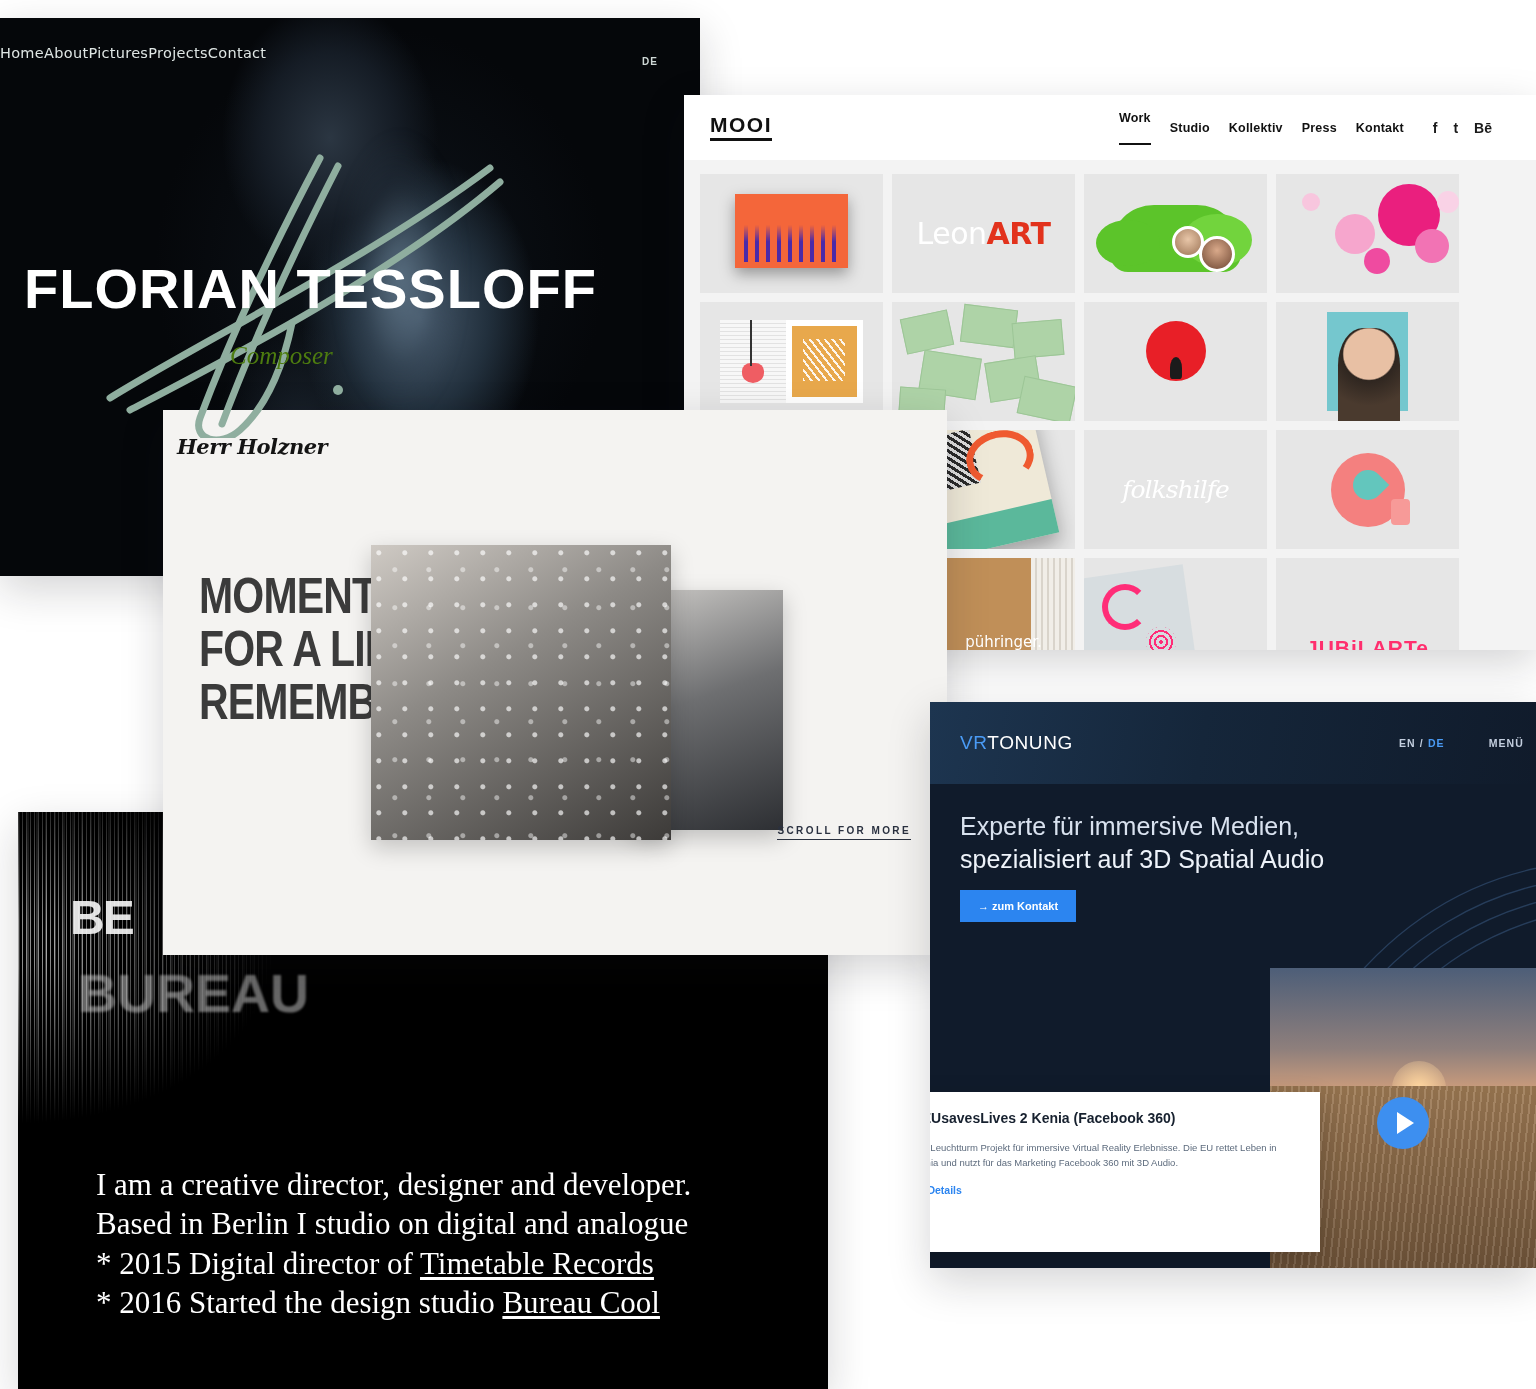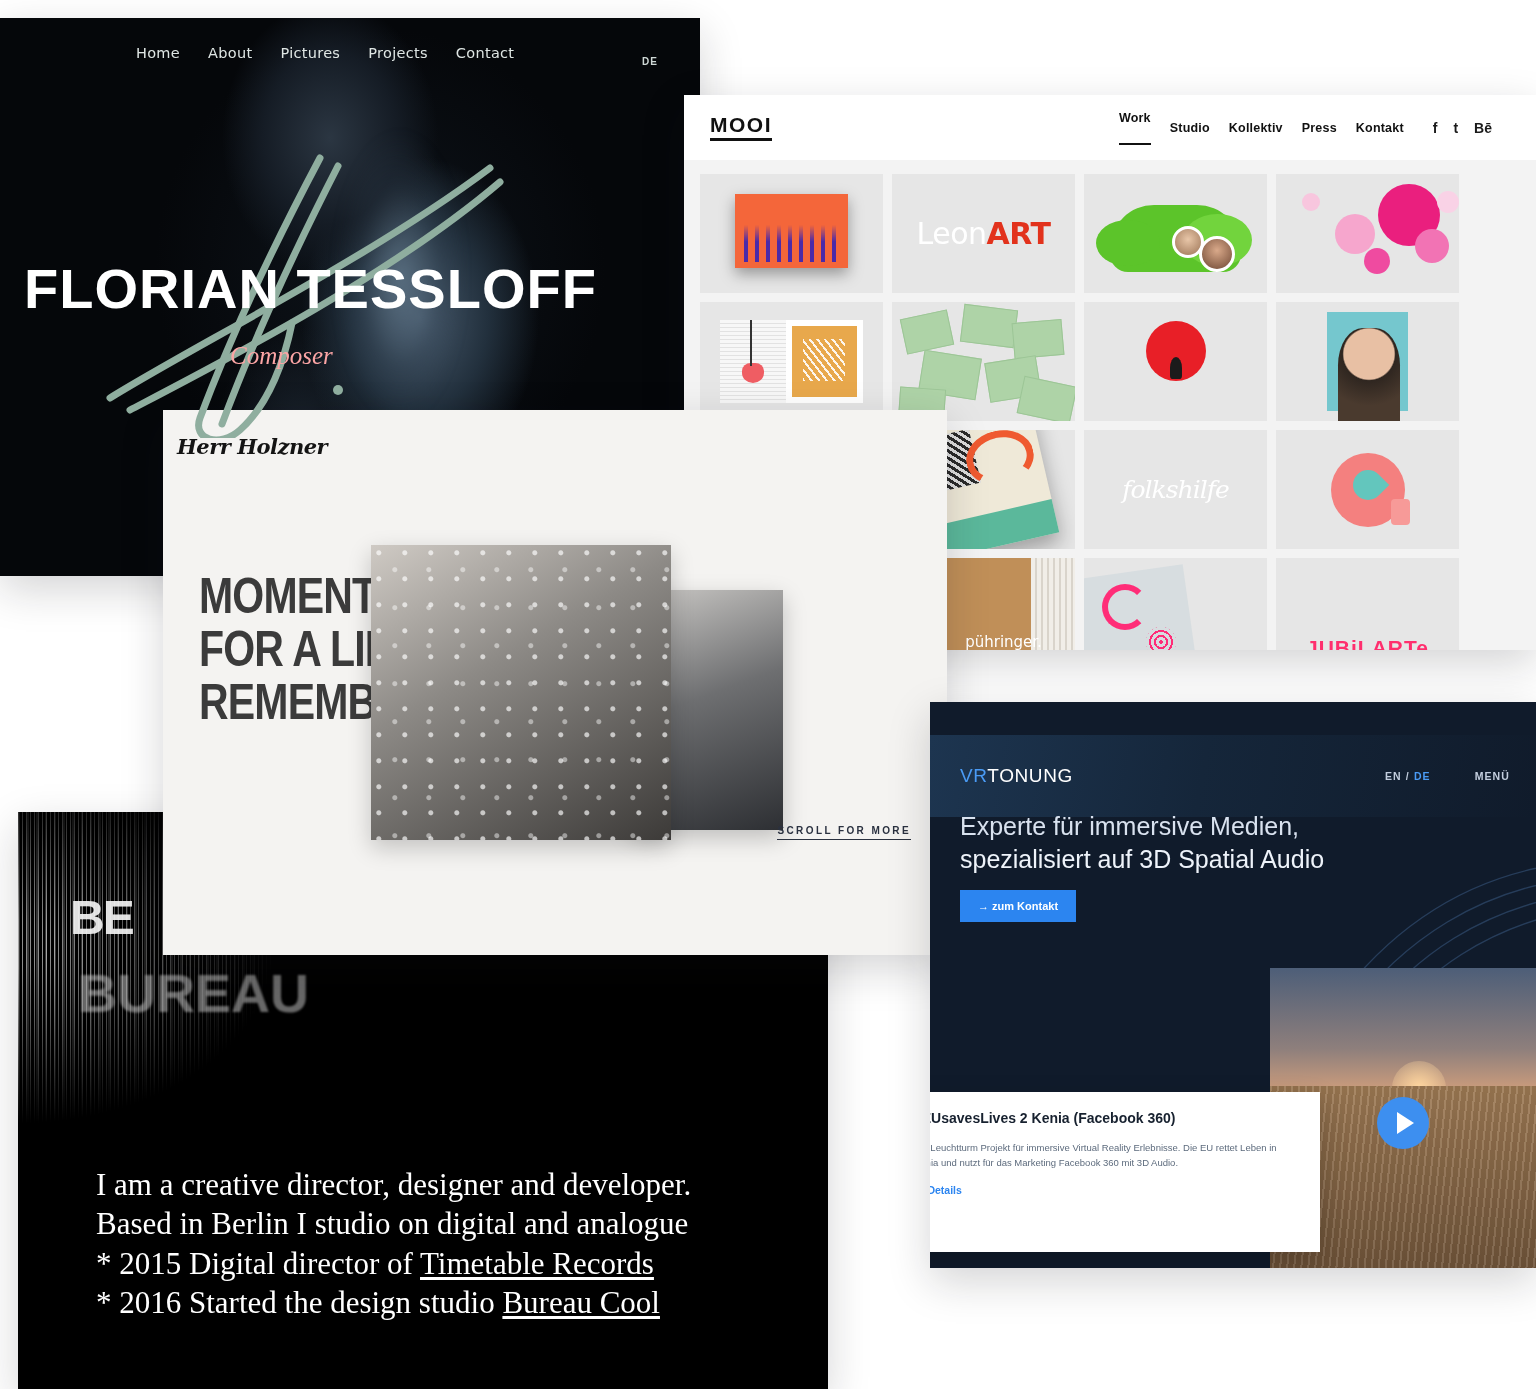--- a/index.html
+++ b/index.html
@@ -24,32 +24,32 @@
       radial-gradient(ellipse 120px 160px at 300px 420px, #1b242e 0%, rgba(5,7,10,0) 70%),
       radial-gradient(ellipse 300px 320px at 380px 250px, #0e141b 0%, #05070a 75%),
       #05070a;
   }
   #tessloff .face:after{
     content:"";position:absolute;left:250px;top:60px;width:250px;height:440px;
     background:radial-gradient(ellipse 90px 200px at 60% 45%, rgba(120,145,165,.55) 0%, rgba(60,78,95,.25) 45%, rgba(0,0,0,0) 72%);
     filter:blur(6px);
   }
   #tessloff nav{position:absolute;left:0;top:0;width:100%;height:70px;display:flex;align-items:center;z-index:6;}
-  #tessloff nav .links{display:flex;gap:28px;margin-left:136px;}
+  #tessloff nav .links{display:flex;}
   #tessloff nav a{color:#dfe6e4;font-size:14.5px;letter-spacing:.3px;text-decoration:none;font-family:"DejaVu Sans",sans-serif;}
   #tessloff .lang{position:absolute;right:42px;top:38px;color:#cfd8d6;font-size:10px;font-weight:bold;letter-spacing:1px;}
   .signature{position:absolute;left:70px;top:130px;width:460px;height:290px;z-index:4;pointer-events:none;}
   #tessloff h1{
     position:absolute;left:24px;top:238px;margin:0;z-index:5;
     color:#ffffff;font-size:56px;font-weight:bold;letter-spacing:1px;
     font-family:"Liberation Sans",sans-serif;white-space:nowrap;
   }
   #tessloff .role{
     position:absolute;left:230px;top:324px;z-index:5;
-    color:#fca5a5;font-size:25px;font-style:italic;
+    color:#4d7c0f;font-size:25px;font-style:italic;
     font-family:"Liberation Serif",serif;
   }
 
   
   #mooi{left:684px;top:95px;width:852px;height:555px;background:#f3f3f3;}
   #mooi .bar{height:65px;background:#ffffff;display:flex;align-items:center;justify-content:space-between;padding:0 44px 0 26px;}
   #mooi .logo{font-size:21px;font-weight:bold;letter-spacing:1.5px;color:#111;border-bottom:3px solid #111;line-height:1.05;padding-bottom:1px;}
   #mooi .mnav{display:flex;align-items:center;gap:19px;}
   #mooi .mnav a{font-size:12.5px;font-weight:bold;color:#111;text-decoration:none;letter-spacing:.2px;}
   #mooi .mnav a.active{border-bottom:2px solid #111;padding-bottom:18px;}
@@ -155,21 +155,21 @@
     background:radial-gradient(circle at 30% 30%,rgba(255,255,255,.65) 0 2px,transparent 3px) 0 0/26px 26px,
                radial-gradient(circle at 70% 65%,rgba(255,255,255,.45) 0 2px,transparent 3px) 0 0/34px 38px;}
   #holzner .ph2{position:absolute;left:468px;top:180px;width:152px;height:240px;
     background:linear-gradient(160deg,#cbc9c6 0%,#6e6f71 45%,#2d2f33 100%);box-shadow:0 8px 22px rgba(0,0,0,.22);}
   #holzner .scroll{position:absolute;right:36px;bottom:115px;color:#2a3140;font-size:10px;font-weight:bold;
     letter-spacing:2.4px;border-bottom:1px solid #2a3140;padding-bottom:3px;}
 
   
   #vr{left:930px;top:702px;width:606px;height:566px;background:#101b2b;}
   #vr .hdr{position:absolute;left:0;top:0;width:100%;height:82px;
-    background:linear-gradient(100deg,#1d3550 0%,#15263a 45%,#101b2b 100%);display:flex;align-items:center;justify-content:space-between;padding:0 26px 0 30px;box-sizing:border-box;margin-top:33px;}
+    background:linear-gradient(100deg,#1d3550 0%,#15263a 45%,#101b2b 100%);display:flex;align-items:center;justify-content:space-between;padding:0 12px 0 30px;box-sizing:border-box;}
   #vr .brand{font-size:19px;letter-spacing:.6px;color:#ffffff;}
   #vr .brand b{color:#4a9bf5;font-weight:normal;}
   #vr .hnav{display:flex;align-items:center;gap:44px;font-size:10.5px;font-weight:bold;letter-spacing:1.1px;color:#c3cede;}
   #vr .hnav .de{color:#4a9bf5;}
   #vr .lines{position:absolute;right:-40px;top:150px;width:300px;height:190px;opacity:.5;}
   #vr h3{position:absolute;left:30px;top:108px;margin:0;color:#d9e2ef;font-size:25px;font-weight:normal;line-height:1.32;
     font-family:"Liberation Sans",sans-serif;}
   #vr h3 em{font-style:normal;color:#eef3fa;}
   #vr .cta{position:absolute;left:30px;top:188px;background:#2c85f0;color:#fff;border:0;
     font-size:11px;font-weight:bold;padding:10px 18px;font-family:"Liberation Sans",sans-serif;cursor:pointer;}

